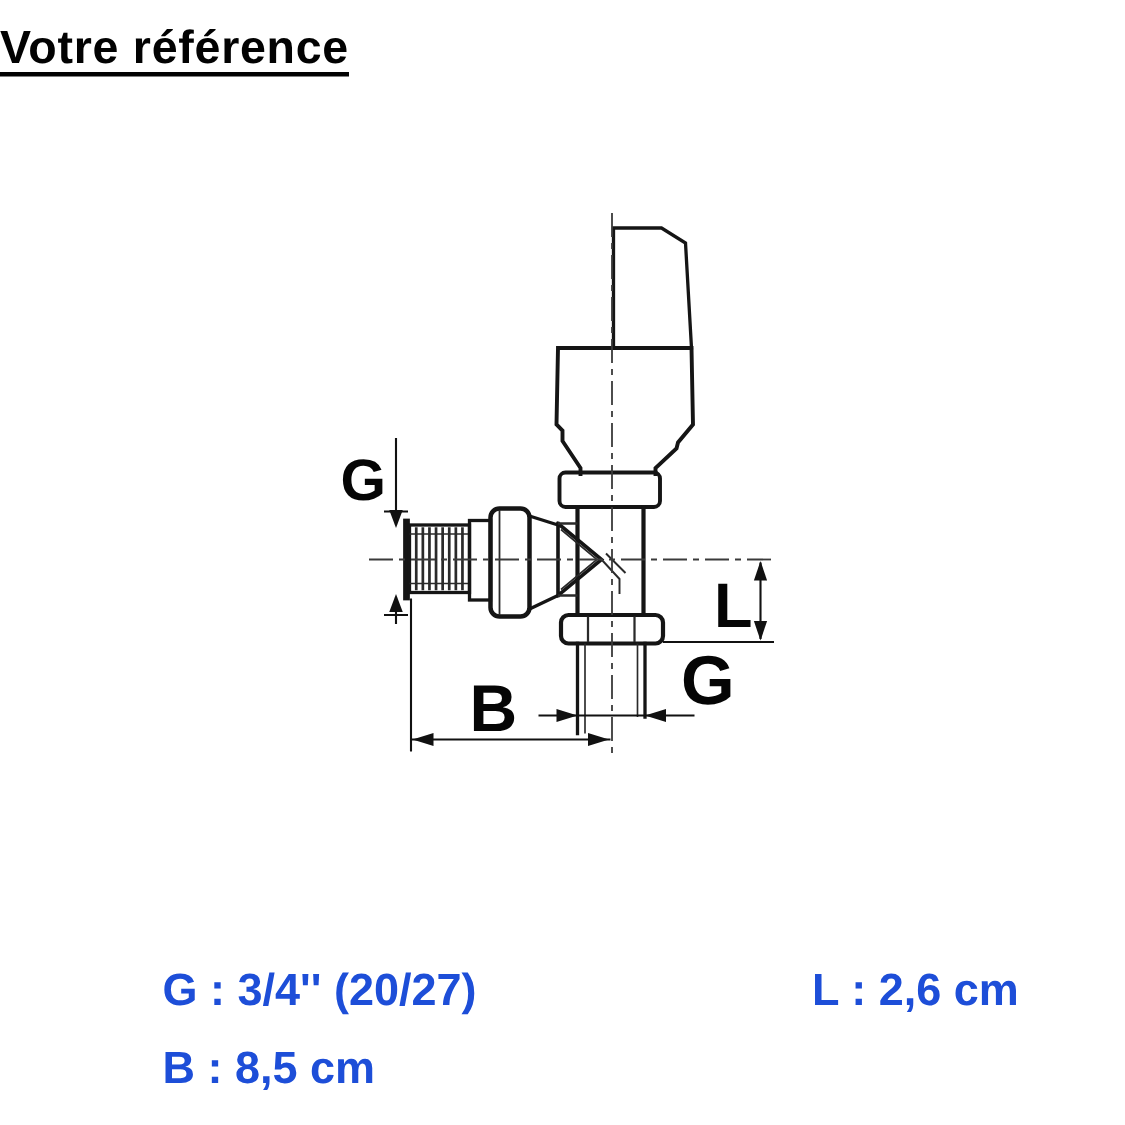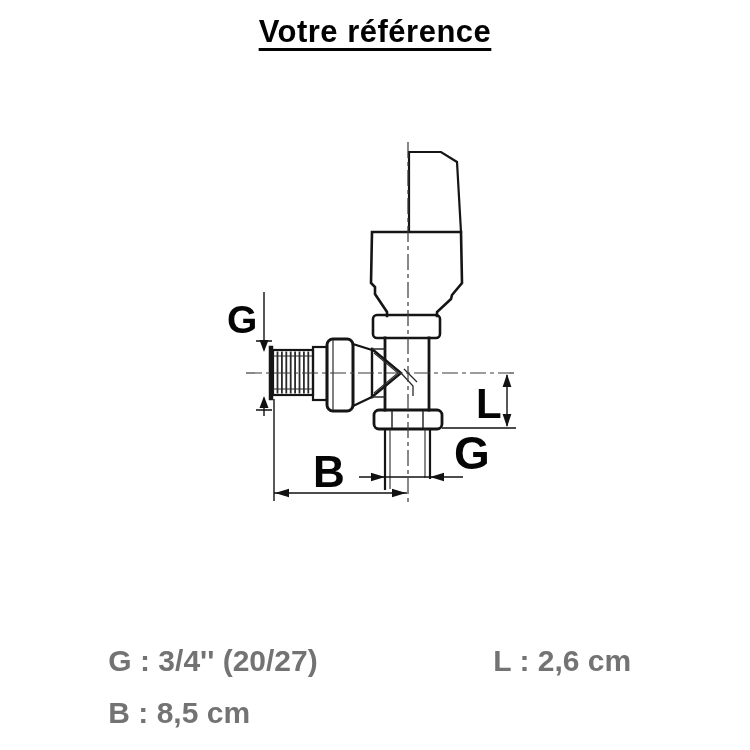--- a/index.html
+++ b/index.html
@@ -9,21 +9,20 @@
     height: 750px;
     background: #ffffff;
     font-family: "Liberation Sans", sans-serif;
     overflow: hidden;
   }
   .title {
     position: absolute;
     top: 14px;
     left: 0;
     width: 750px;
-    text-align: center;
     font-size: 31px;
     font-weight: 700;
     color: #020202;
     text-decoration: underline;
     text-decoration-thickness: 3px;
     text-underline-offset: 6px;
     letter-spacing: 0.5px;
   }
   .drawing-svg {
     position: absolute;
@@ -38,26 +37,26 @@
   .arrow   { fill: #111111; stroke: none; }
   .dim-label {
     font-family: "Liberation Sans", sans-serif;
     font-weight: 700;
     fill: #050505;
   }
   .spec {
     position: absolute;
     font-size: 30px;
     font-weight: 700;
-    color: #737373;
+    color: #1d4ed8;
     white-space: pre;
   }
   .spec-g { left: 75px;  top: 610px; }
   .spec-b { left: 75px;  top: 662px; }
-  .spec-l { left: 460px; top: 610px; text-align: center; }
+  .spec-l { left: 508px; top: 610px; text-align: center; }
 </style>
 </head>
 <body>
 
 <div class="page">
 
   <div class="title">Votre référence</div>
 
   <svg class="drawing-svg" viewBox="0 0 750 750" xmlns="http://www.w3.org/2000/svg">
 

